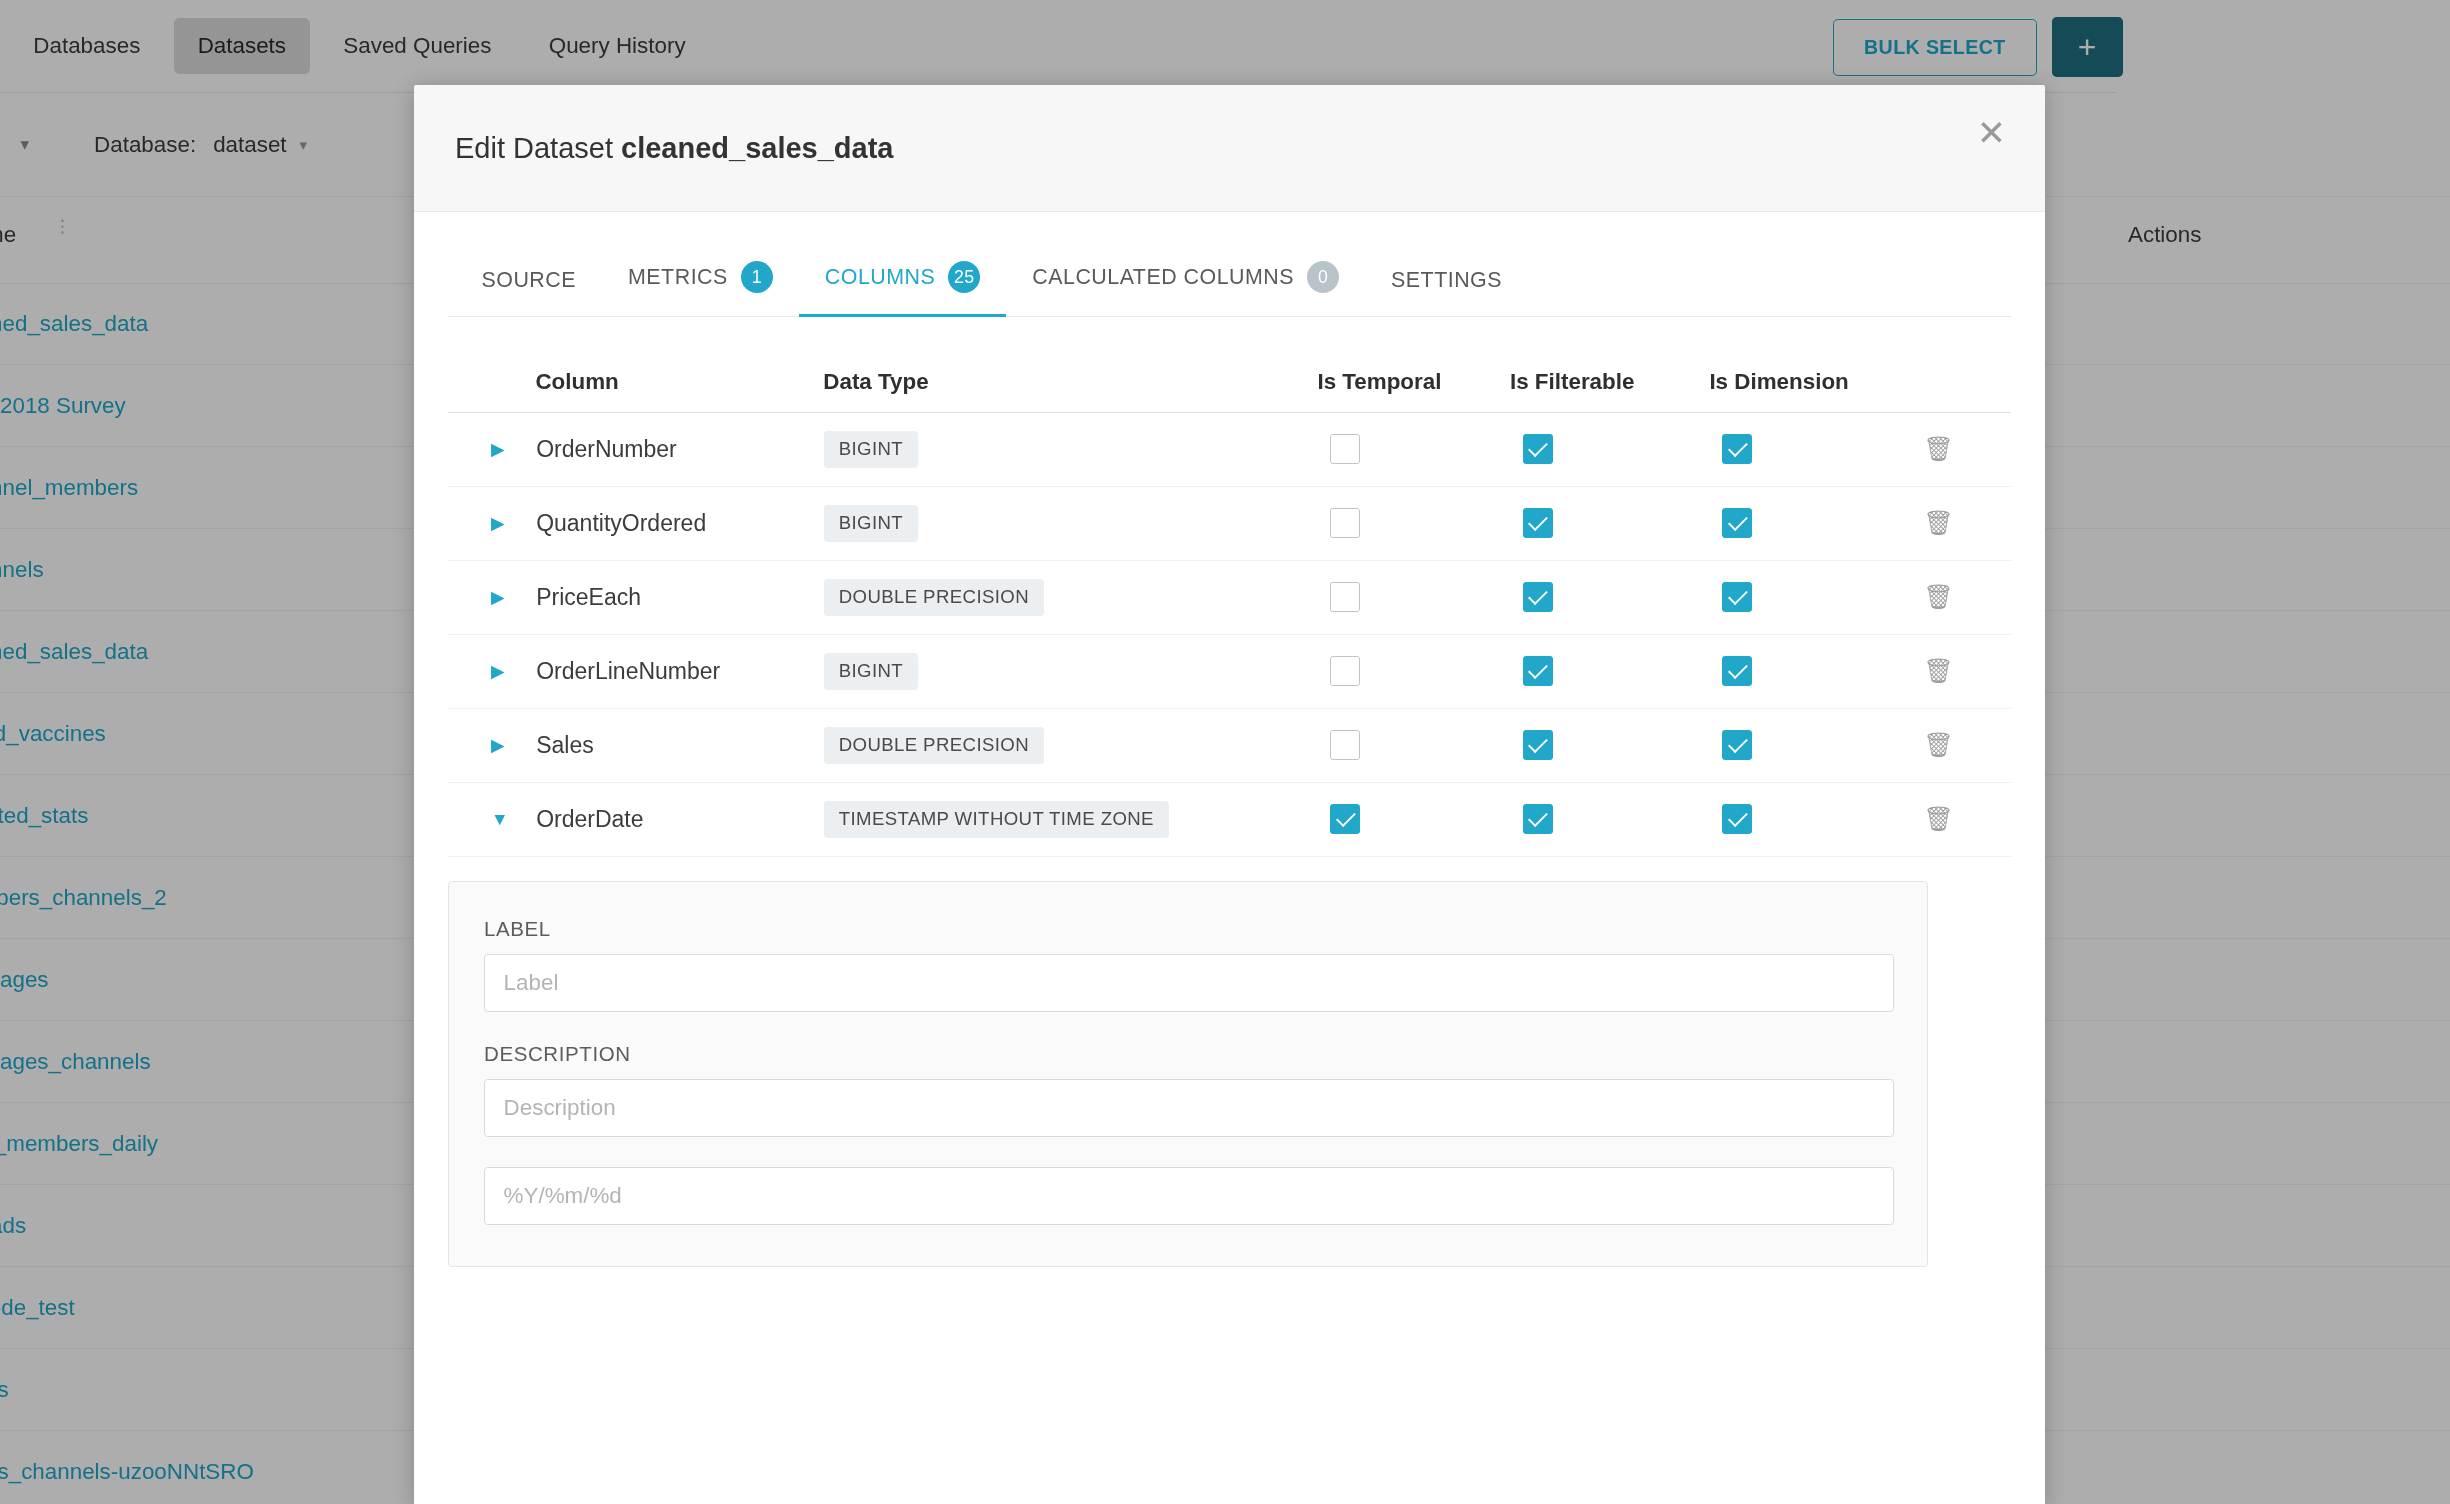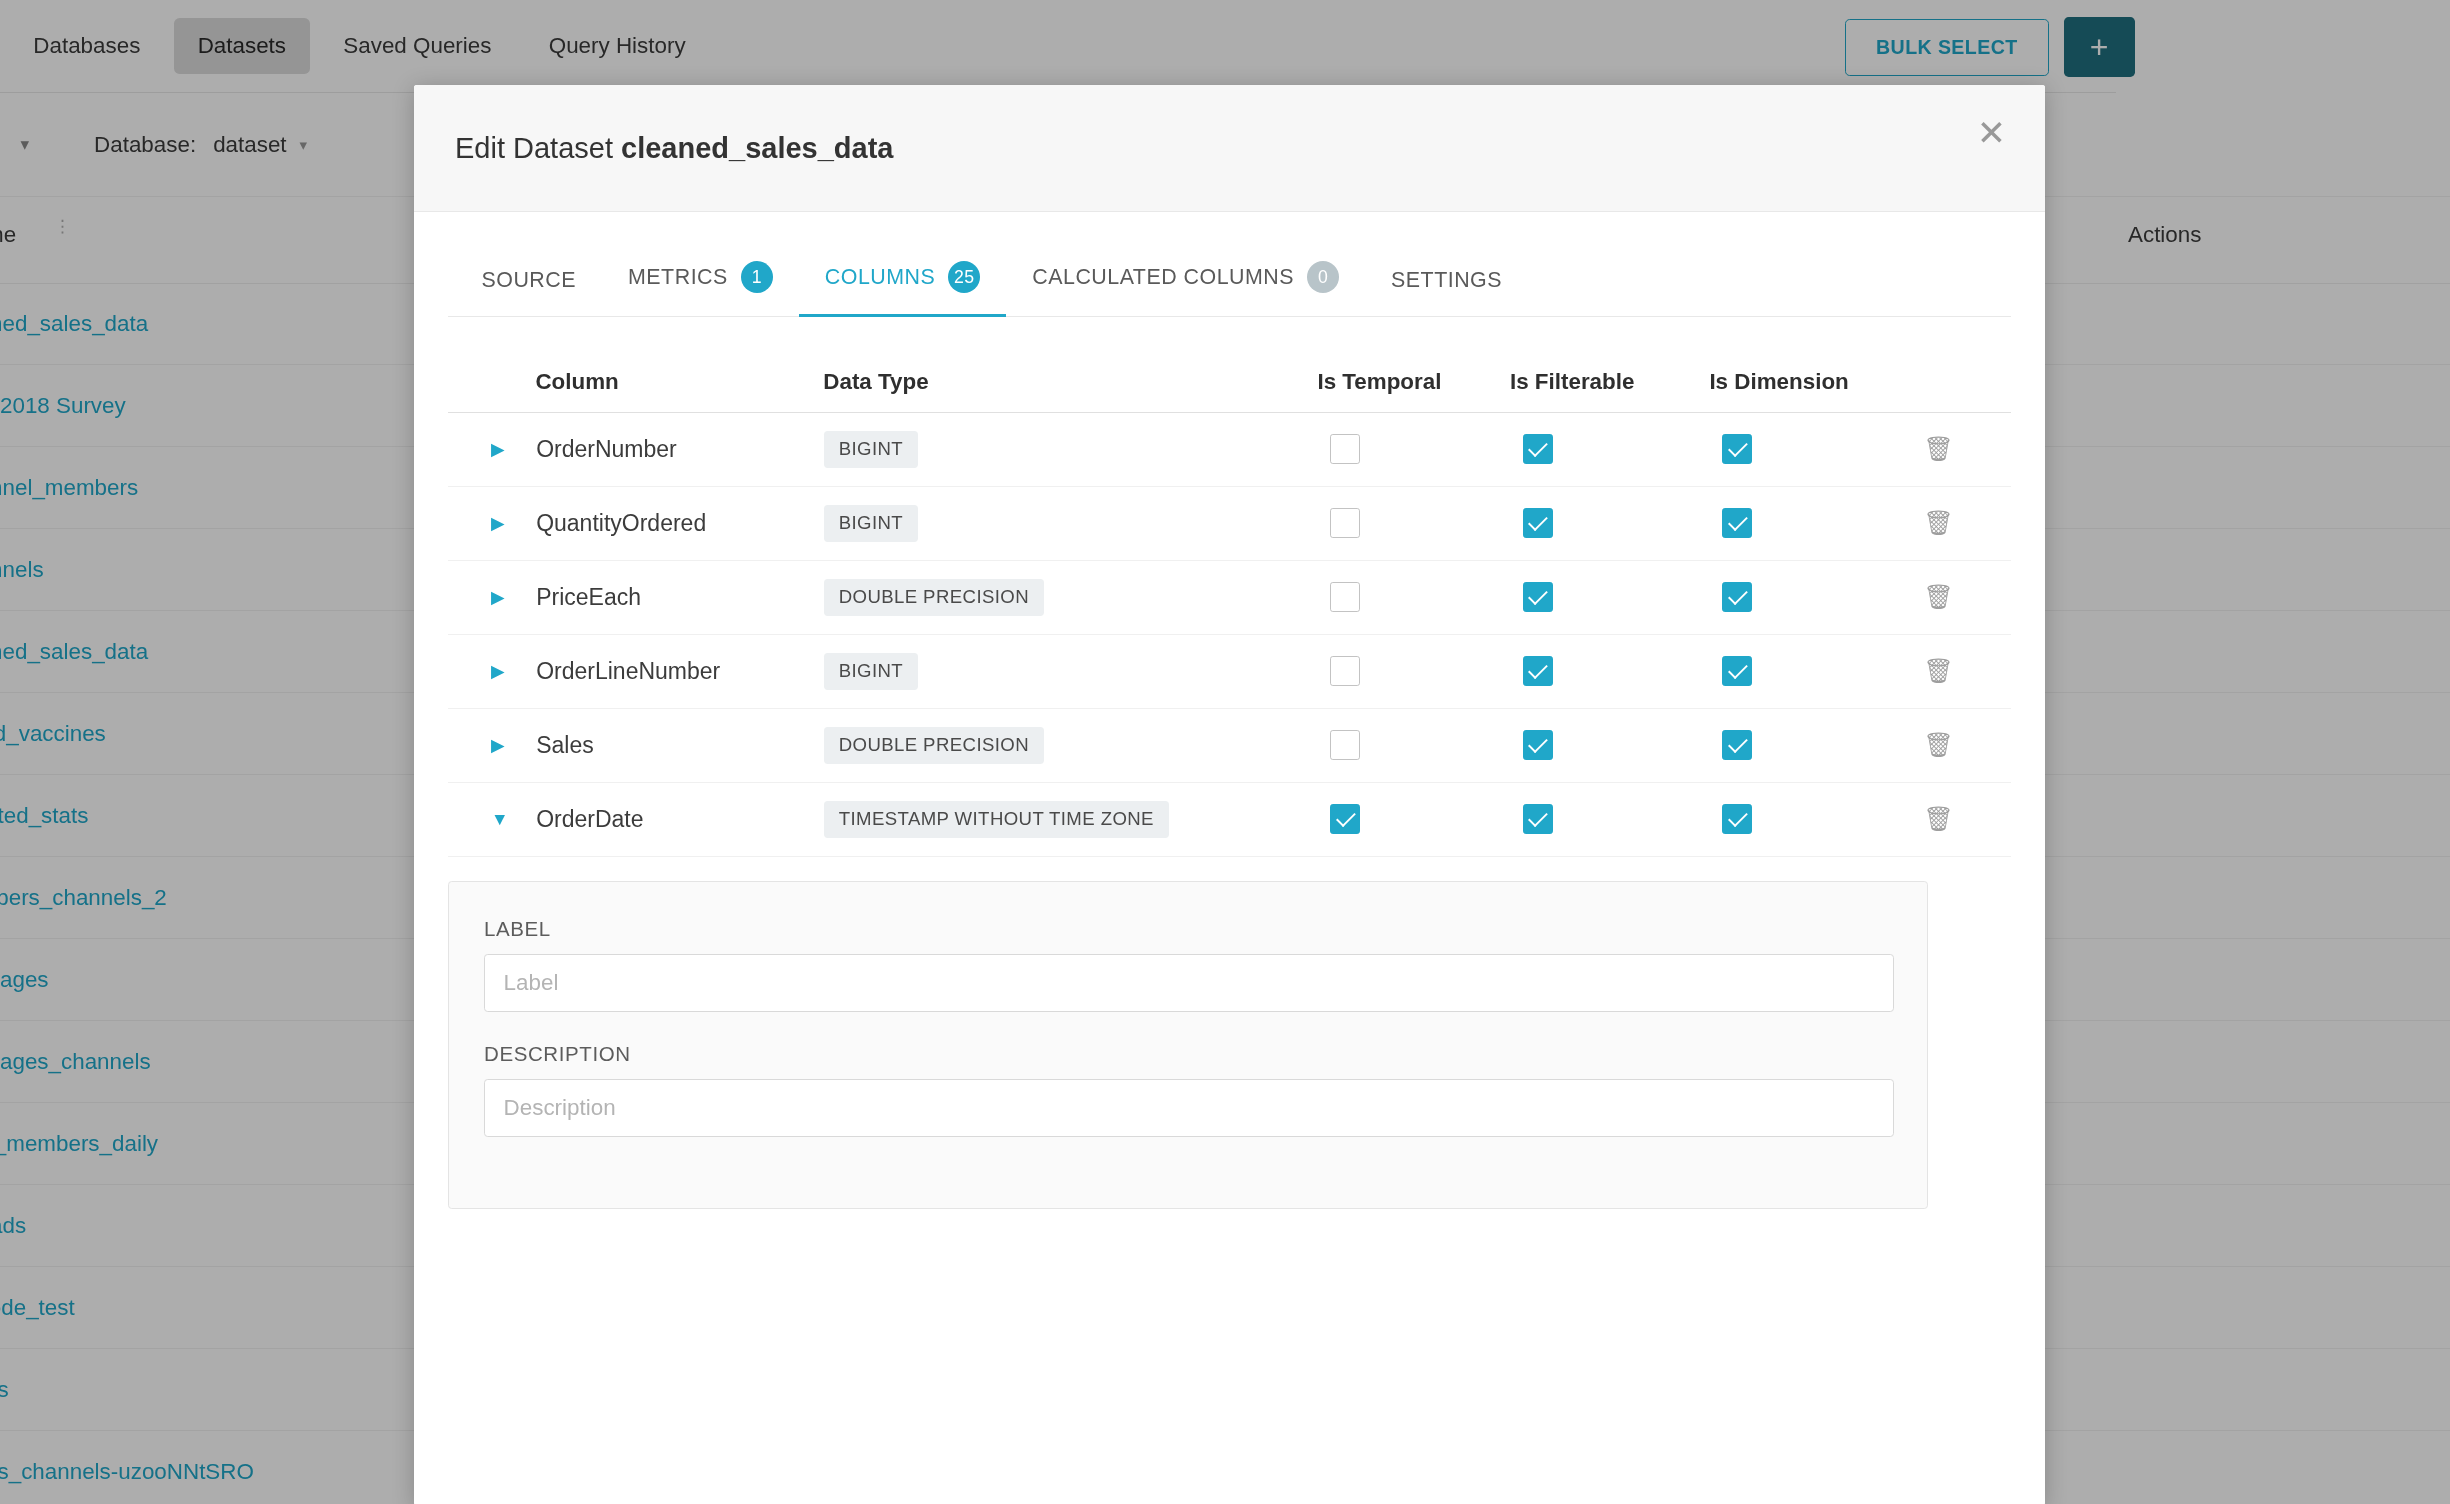--- a/index.html
+++ b/index.html
@@ -38,21 +38,21 @@
     border-radius: 5.6px;
     cursor: pointer;
     white-space: nowrap;
   }
   .nav-item.active {
     background: #dcdcdc;
     color: #2a2a2a;
   }
   .nav-right {
     position: absolute;
-    right: 0;
+    right: 12px;
     top: 17px;
     display: flex;
     align-items: center;
     gap: 15px;
     padding-right: 0px;
   }
   .bulk-select-btn {
     border: 0.9px solid #20a7c9;
     color: #20a7c9;
     background: #ffffff;
@@ -584,18 +584,19 @@
         </div>
       </div>
 
       <div class="detail-panel">
         <div class="field-label">LABEL</div>
         <input class="field-input" value="" placeholder="Label" style="">
 
         <div class="field-label">DESCRIPTION</div>
         <input class="field-input" value="" placeholder="Description" style="">
 
+        <input class="field-input last" value="" placeholder="%Y/%m/%d" style="">
       </div>
 
     </div>
   </div>
 </div>
 
 
 </body></html>

